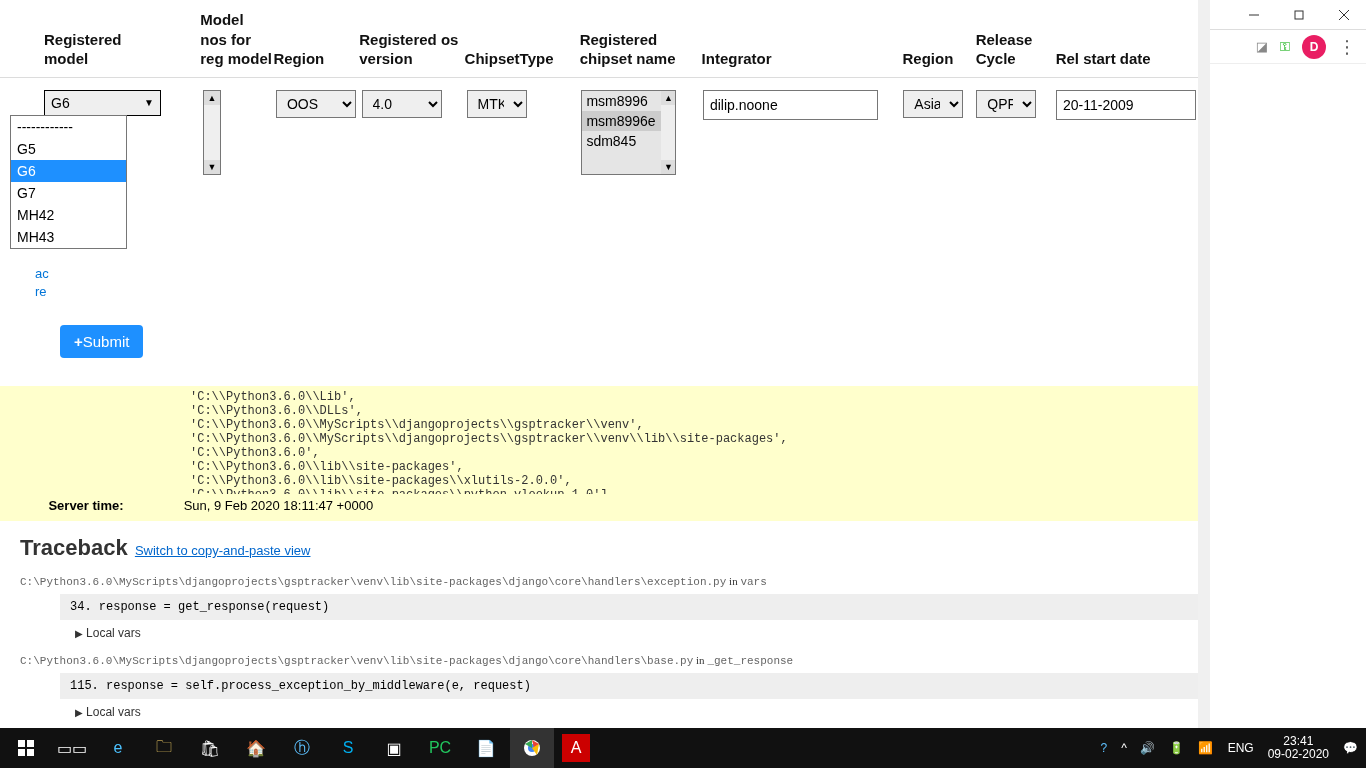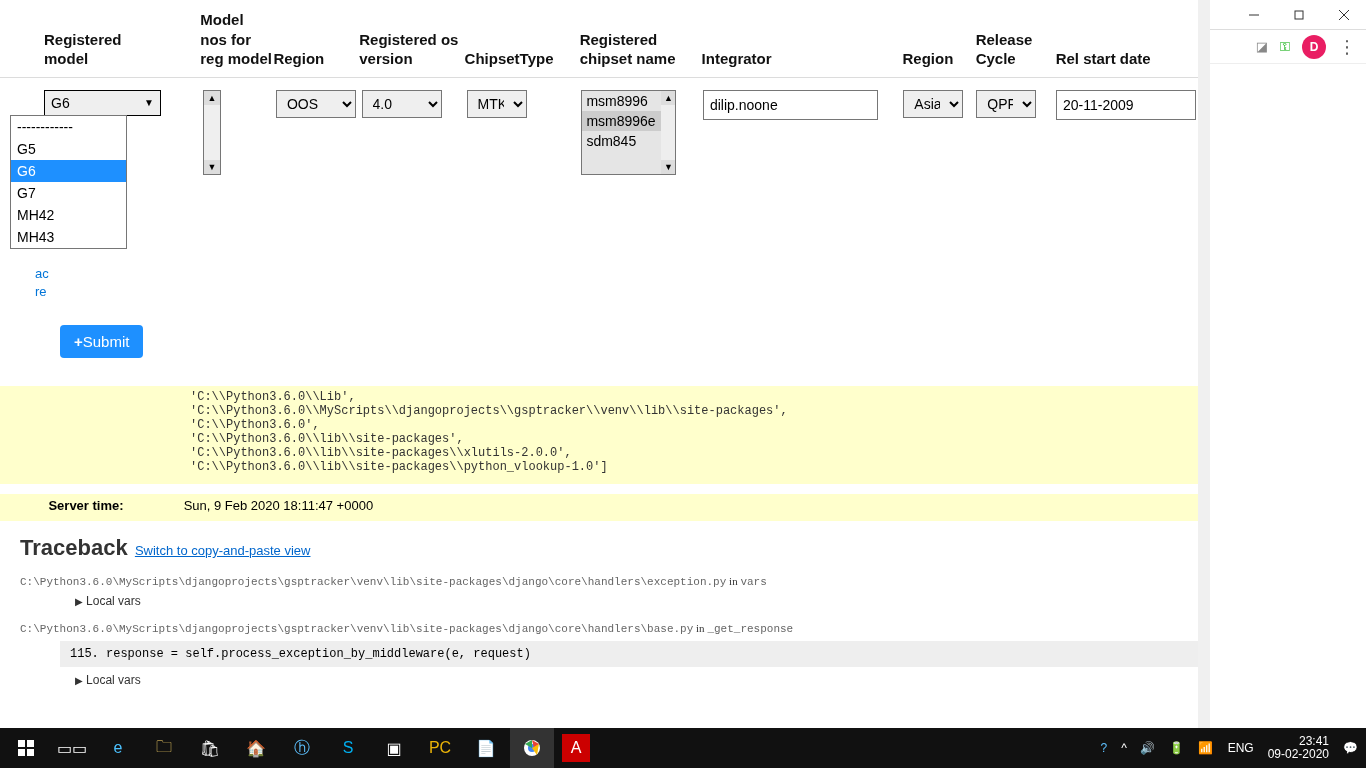--- a/index.html
+++ b/index.html
@@ -282,21 +282,21 @@
   display: flex; align-items: center; justify-content: center;
   font-size: 16px;
 }
 .taskbar .ticon.active { background: #333; }
 .taskbar .right {
   margin-left: auto;
   display: flex; align-items: center; gap: 14px;
   padding-right: 8px;
   font-size: 12px;
 }
-.taskbar .clock { text-align: right; line-height: 1.1; }
+.taskbar .clock { text-align: center; line-height: 1.1; }
 </style>
 </head>
 <body>
 
 <div class="win-titlebar">
   <div class="win-btn">
     <svg viewBox="0 0 10 10">
         <line x1="0" y1="5" x2="10" y2="5" stroke="#333" stroke-width="1"></line>
       </svg>
   </div>
@@ -408,37 +408,44 @@
   <div>ac</div>
   <div>re</div>
 </div>
 
 <button class="submit-btn">
   <span style="font-weight:bold;">+</span><span>Submit</span>
 </button>
 
 <div class="django-block">
   <div class="line">'C:\\Python3.6.0\\Lib',</div>
+  <div class="line">'C:\\Python3.6.0\\DLLs',</div>
+  <div class="line">'C:\\Python3.6.0\\MyScripts\\djangoprojects\\gsptracker\\venv',</div>
   <div class="line">'C:\\Python3.6.0\\MyScripts\\djangoprojects\\gsptracker\\venv\\lib\\site-packages',</div>
   <div class="line">'C:\\Python3.6.0',</div>
   <div class="line">'C:\\Python3.6.0\\lib\\site-packages',</div>
   <div class="line">'C:\\Python3.6.0\\lib\\site-packages\\xlutils-2.0.0',</div>
   <div class="line">'C:\\Python3.6.0\\lib\\site-packages\\python_vlookup-1.0']</div>
 </div>
 <div class="server-time-row">
   <span class="lbl">Server time:</span>
   <span>Sun, 9 Feb 2020 18:11:47 +0000</span>
 </div>
 
 <div class="tb-section">
   <span class="tb-heading">Traceback</span>
   &nbsp;<a href="#" class="tb-link">Switch to copy-and-paste view</a>
 
   <div class="tb-file">
     <span>C:\Python3.6.0\MyScripts\djangoprojects\gsptracker\venv\lib\site-packages\django\core\handlers\exception.py</span><span class="in"> in </span><span>vars</span>
+  </div>
+  <div class="tb-code">
+    <span>34.</span>
+    <span>            response = get_response(request)</span>
+    <span class="ellip">…</span>
   </div>
   <div class="tb-local">
     <span class="tri">▶</span>
     <span>Local vars</span>
   </div>
 
   <div class="tb-file">
     <span>C:\Python3.6.0\MyScripts\djangoprojects\gsptracker\venv\lib\site-packages\django\core\handlers\base.py</span><span class="in"> in </span><span>_get_response</span>
   </div>
   <div class="tb-code">
@@ -467,21 +474,21 @@
         </svg>
     </div>
     <div class="ticon">▭▭</div>
     <div class="ticon" style="color:#4cc2ff;">e</div>
     <div class="ticon" style="color:#ffd86b;">🗀</div>
     <div class="ticon">🛍</div>
     <div class="ticon">🏠</div>
     <div class="ticon" style="color:#5ec1ff;">ⓗ</div>
     <div class="ticon" style="color:#00aff0;">S</div>
     <div class="ticon">▣</div>
-    <div class="ticon" style="color:#eab308;">PC</div>
+    <div class="ticon" style="color:#22c55e;">PC</div>
     <div class="ticon">📄</div>
     <div class="ticon active">
       <svg width="18" height="18" viewBox="0 0 18 18">
           <circle cx="9" cy="9" r="8" fill="#fff"></circle>
           <circle cx="9" cy="9" r="4" fill="#4285f4"></circle>
           <path d="M9 1 L16 5 L11 9 Z" fill="#ea4335"></path>
           <path d="M16 5 L14 16 L9 9 Z" fill="#fbbc05"></path>
           <path d="M2 5 L9 1 L9 9 Z" fill="#34a853"></path>
         </svg>
     </div>

